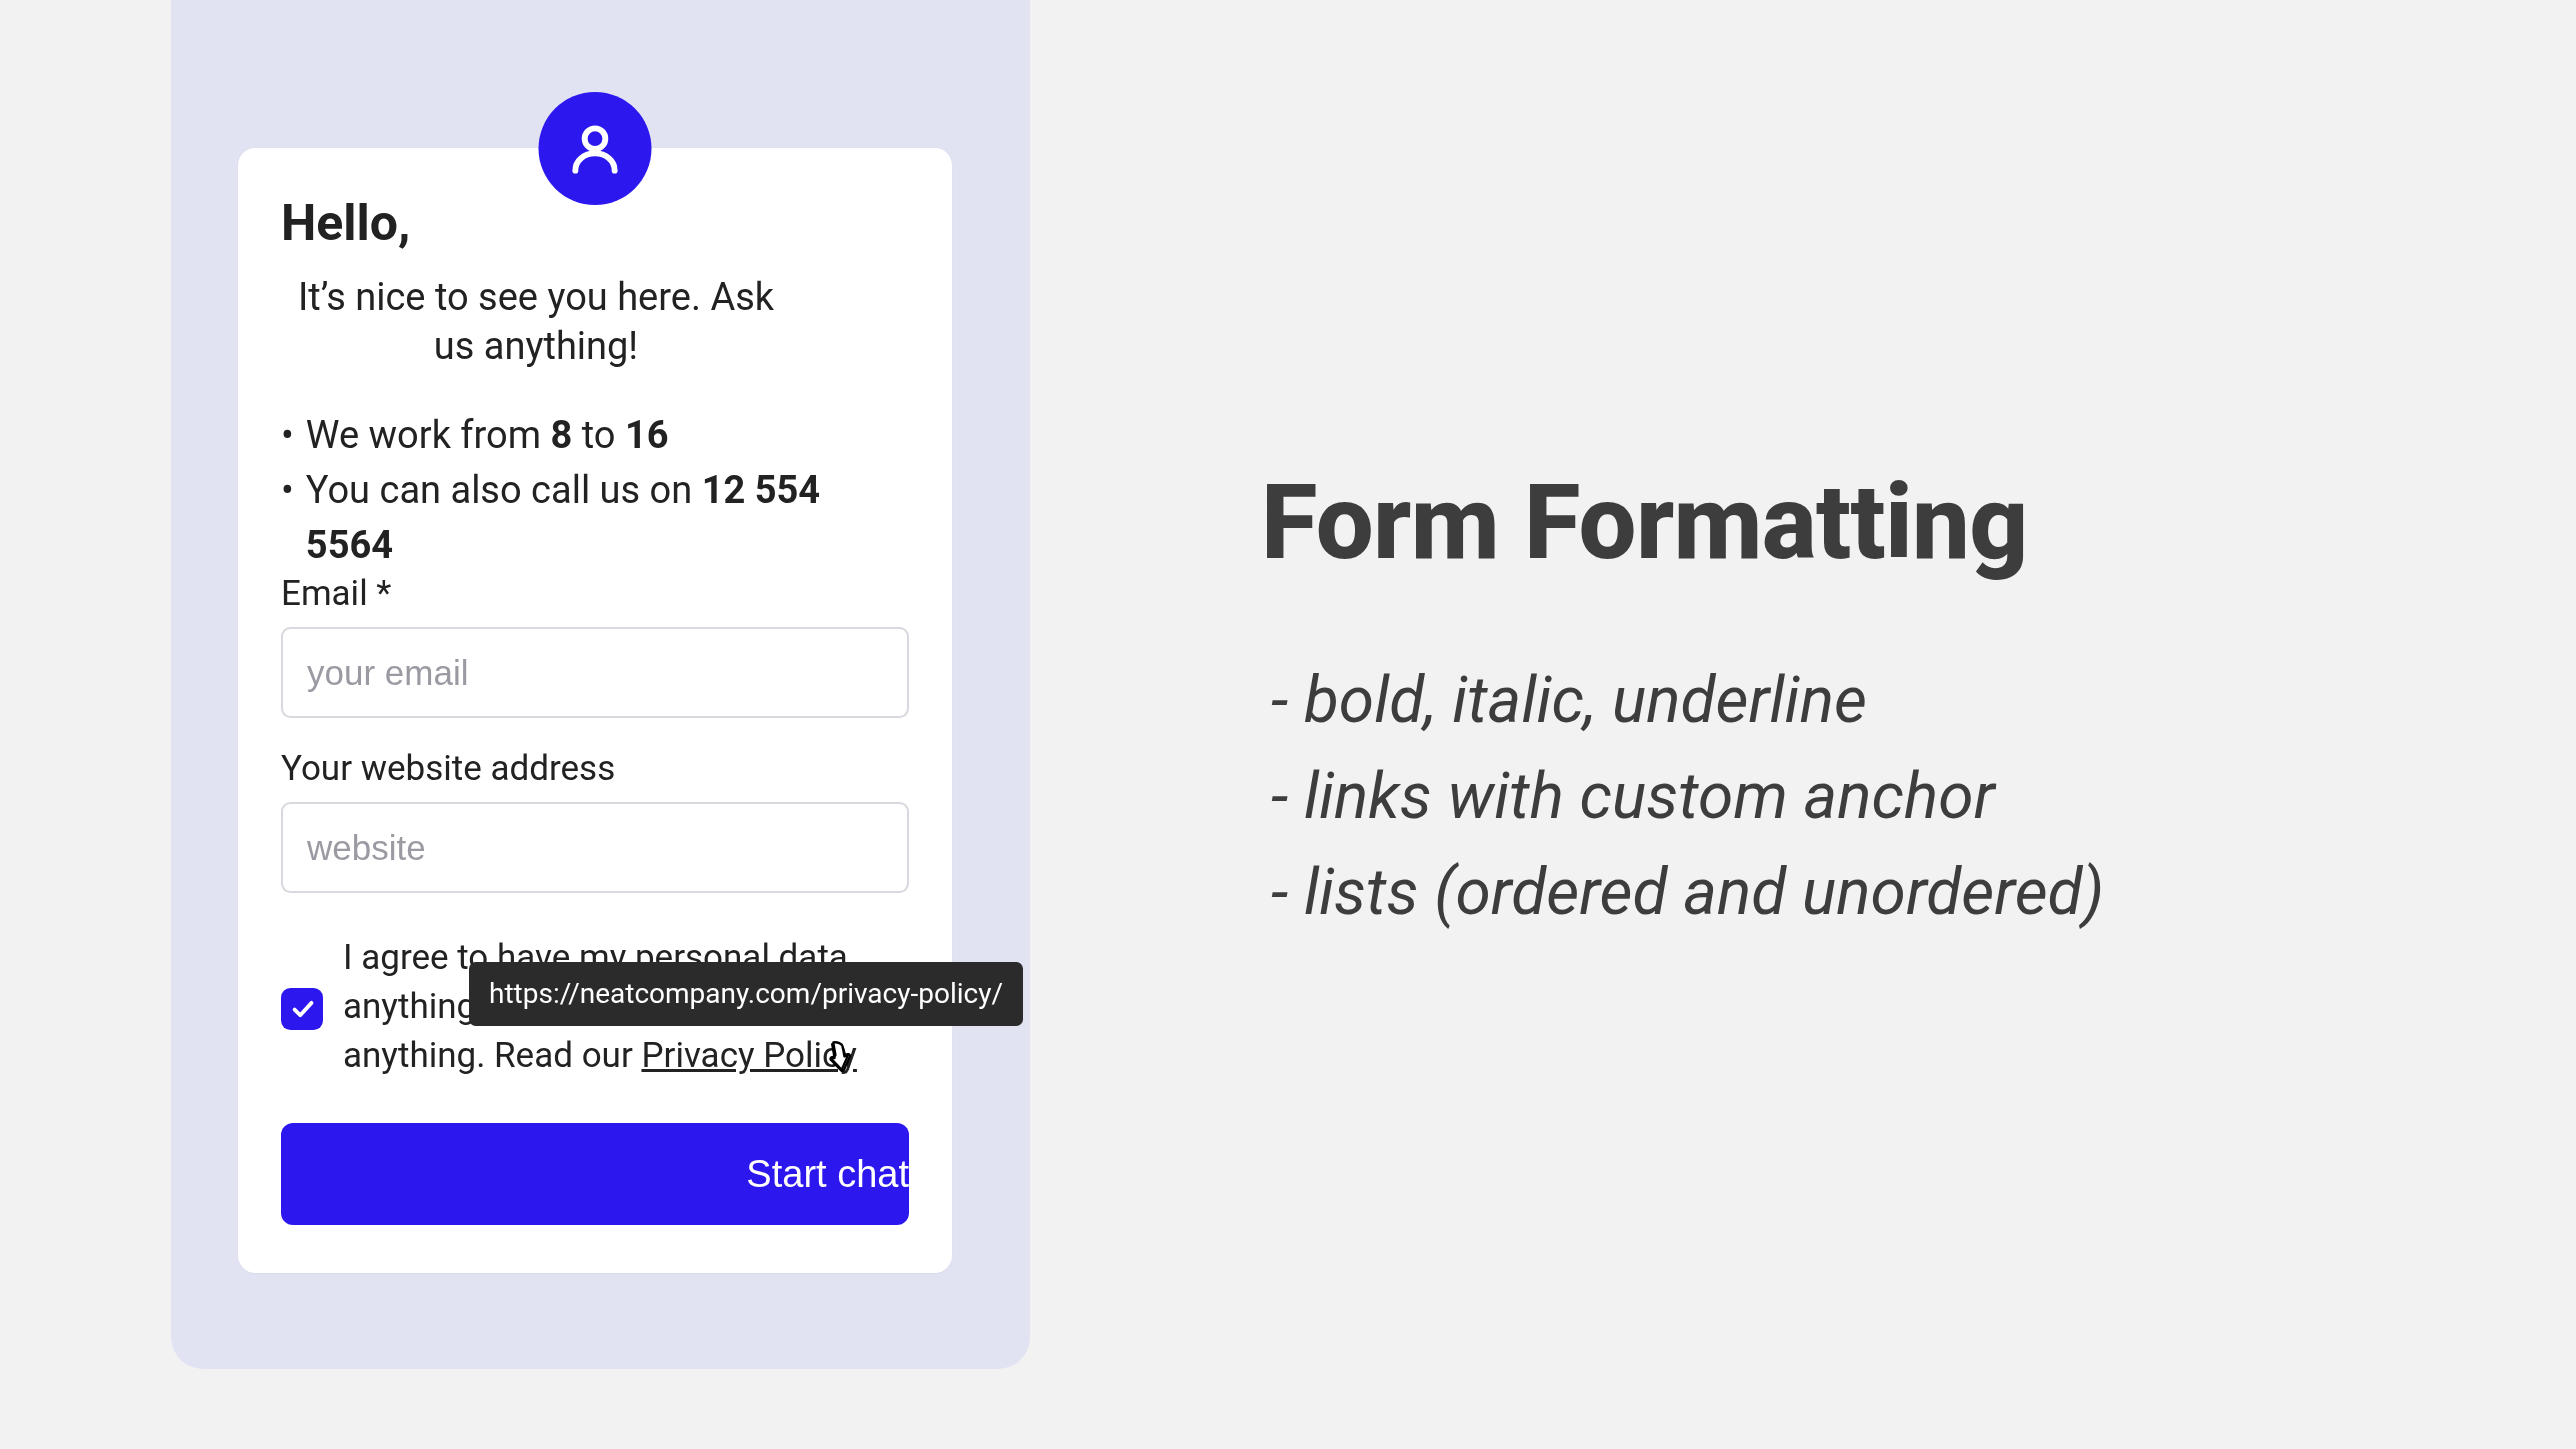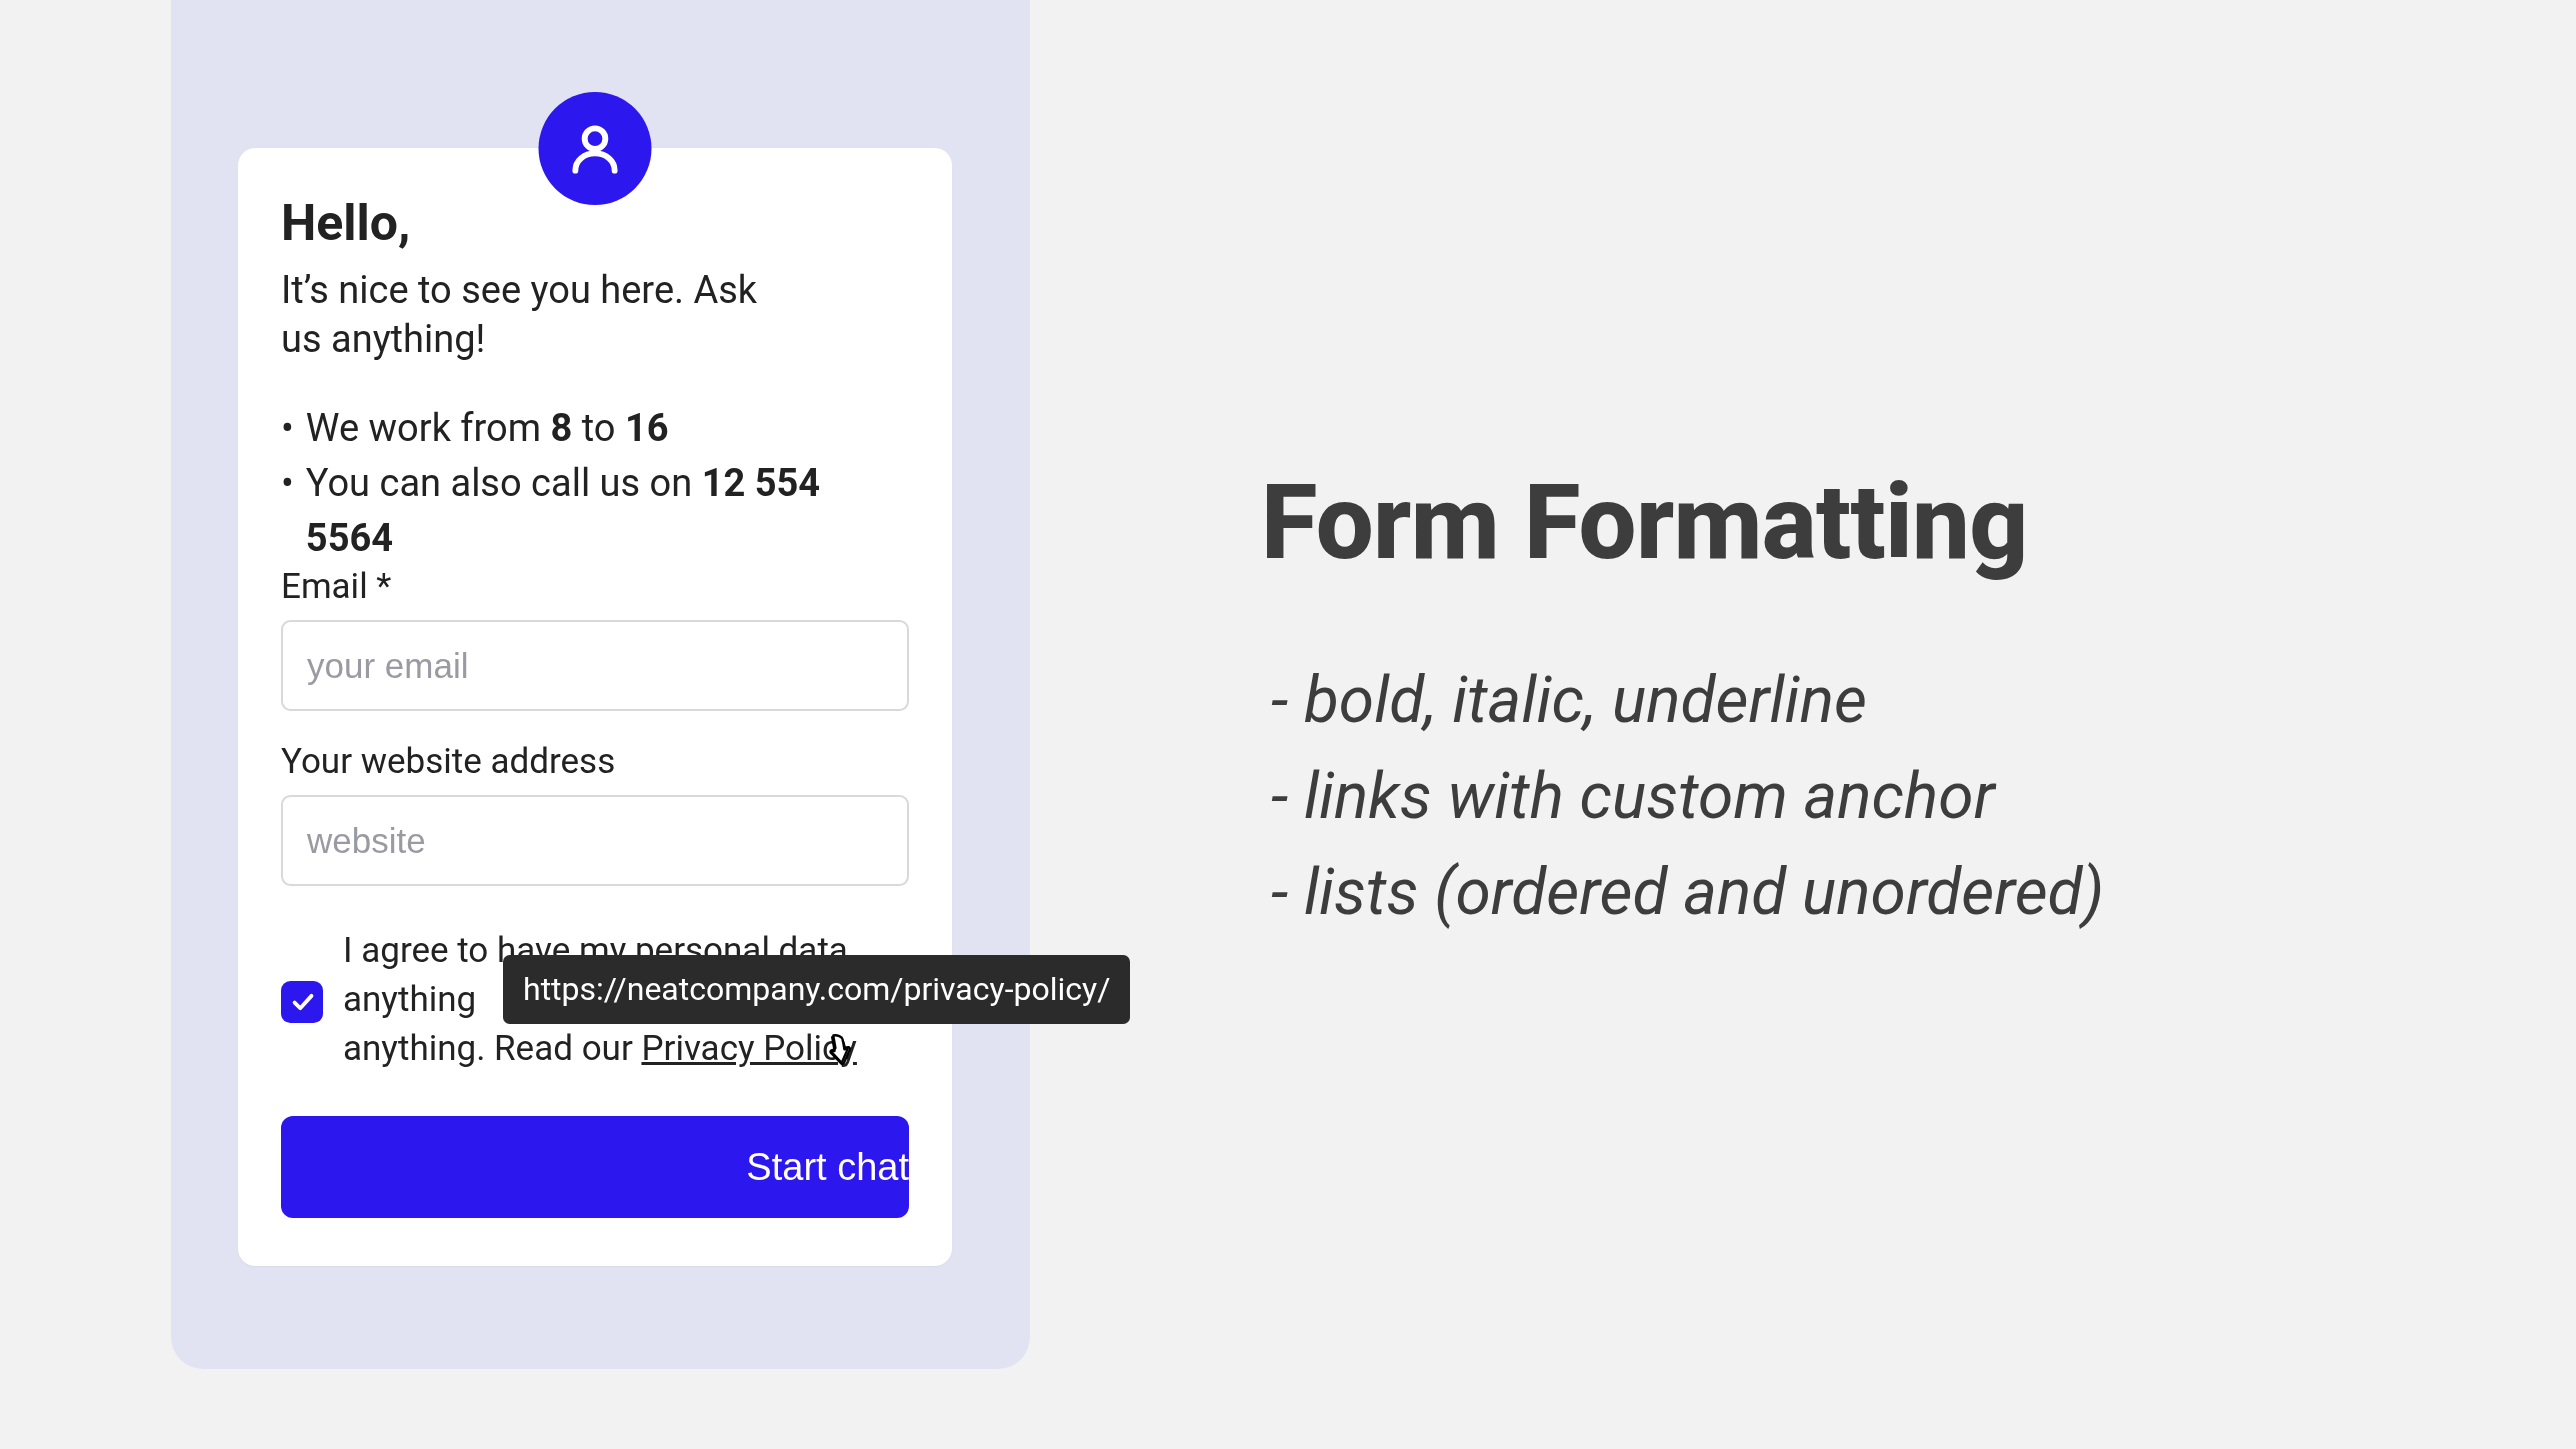--- a/index.html
+++ b/index.html
@@ -53,22 +53,23 @@
   .greeting { color: #222; }
   .greet-hello {
     font-weight: 700;
     font-size: 50px;
     line-height: 1.3;
   }
   .greet-sub {
     font-size: 38px;
     line-height: 1.3;
     color: #222;
-    margin-top: 10px;
+    margin-top: 17px;
     max-width: 510px;
+    text-align: center;
   }
 
   .bullets {
     margin-top: 36px;
     font-size: 38px;
     line-height: 1.45;
     color: #222;
   }
   .bullets .row { display: flex; gap: 12px; }
   .bullets .dot { flex: 0 0 auto; }
@@ -118,25 +119,24 @@
   .checkbox svg { width: 27px; height: 27px; display: block; }
   .consent-text { flex: 1; }
   .consent-text .link { text-decoration: underline; }
 
   .tooltip {
     position: absolute;
     left: 188px;
     top: 29px;
     background: #2b2b2b;
     color: #fff;
-    font-size: 32px;
+    font-size: 28px;
     padding: 12px 20px;
     border-radius: 6.7px;
     white-space: nowrap;
-    margin-left: 34px;
   }
 
   .cursor {
     position: absolute;
     left: 541px;
     top: 104px;
     width: 34px;
     height: 40px;
     pointer-events: none;
   }

